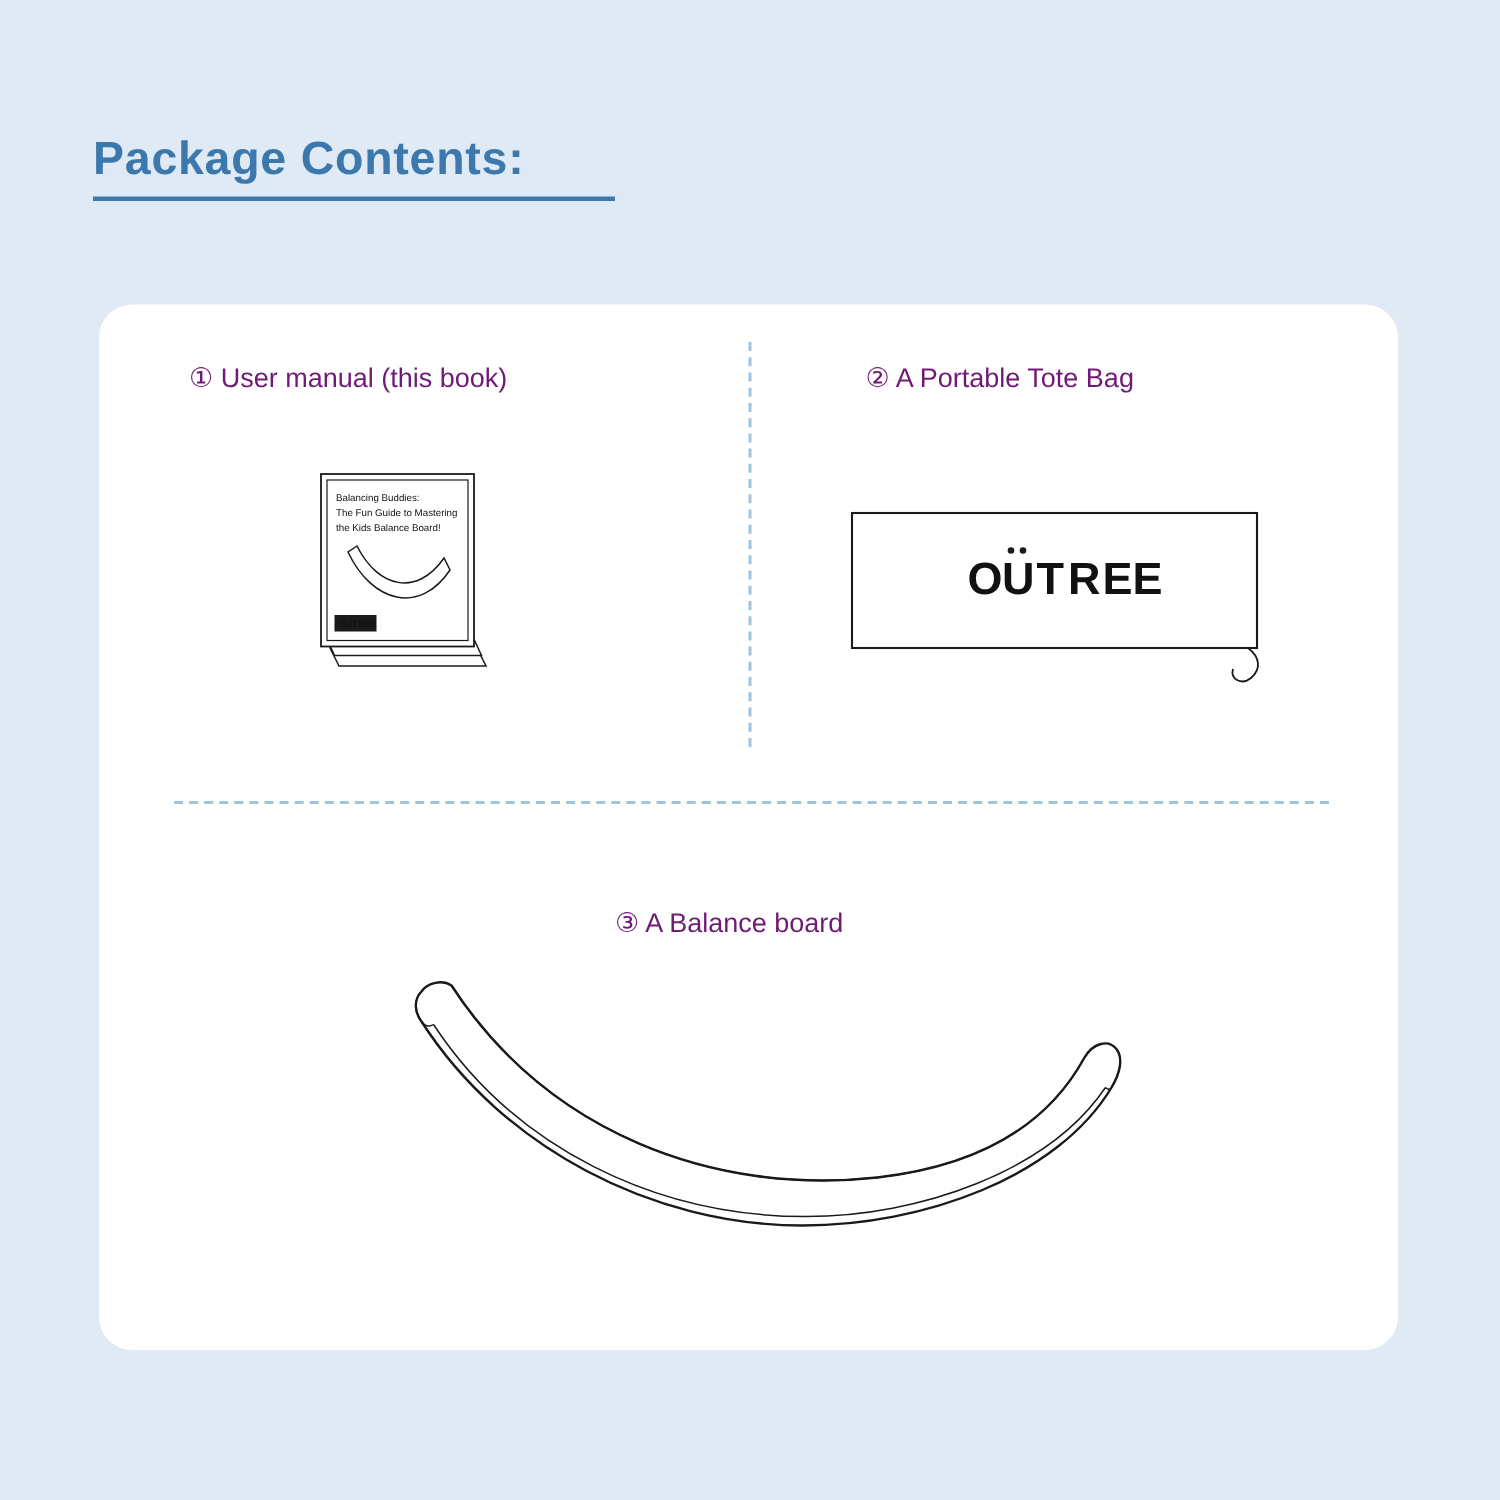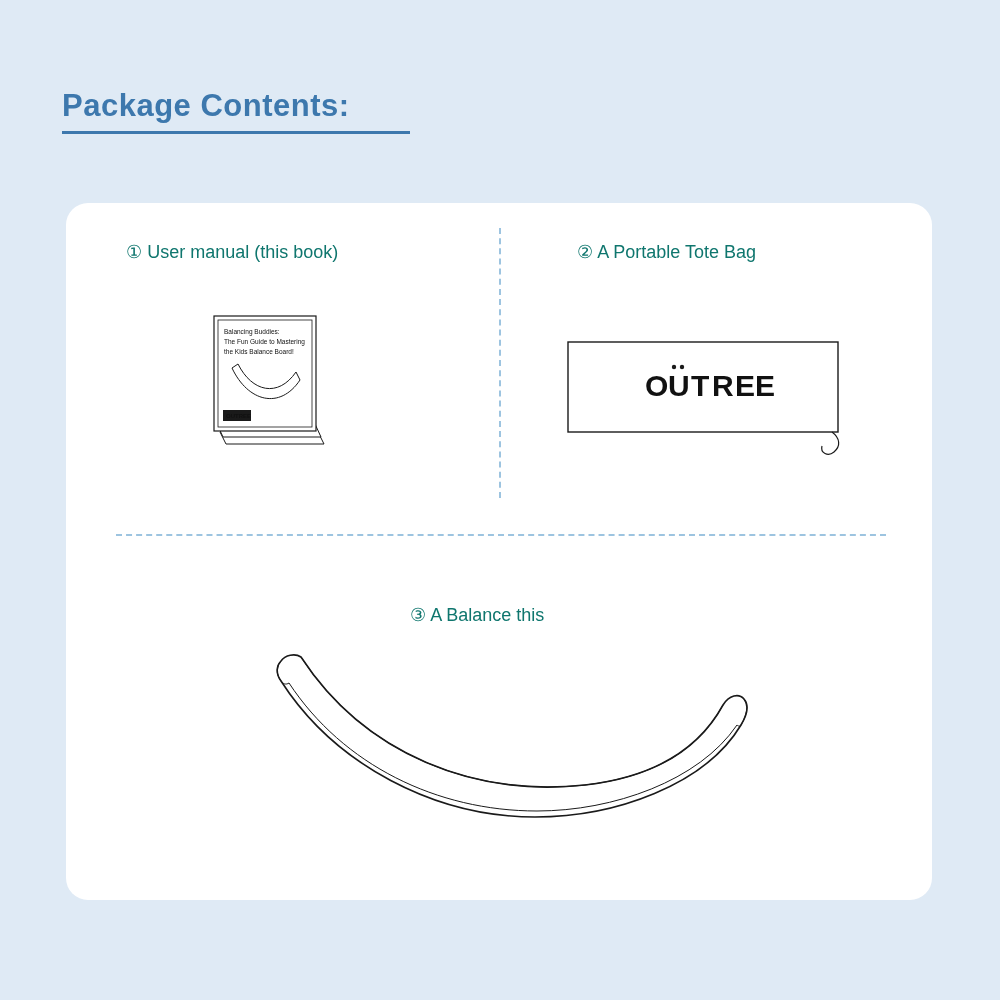--- a/index.html
+++ b/index.html
@@ -41,21 +41,21 @@
     left: 66px;
     top: 203px;
     width: 866px;
     height: 697px;
     background: #ffffff;
     border-radius: 22px;
   }
   .col-label {
     position: absolute;
     font-size: 18px;
-    color: #0f766e;
+    color: #701a75;
     white-space: nowrap;
   }
   .label-1 { left: 126px; top: 241px; }
   .label-2 { left: 537px; top: 241px; margin-left: 40px; }
   .label-3 { left: 410px; top: 604px; }
 
   
   .v-sep {
     position: absolute;
     left: 499px;
@@ -105,21 +105,21 @@
   <div class="title">Package Contents:</div>
   <div class="title-underline"></div>
 
   <div class="card"></div>
 
   <div class="v-sep"></div>
   <div class="h-sep"></div>
 
   <div class="col-label label-1">① User manual (this book)</div>
   <div class="col-label label-2">② A Portable Tote Bag</div>
-  <div class="col-label label-3">③ A Balance this</div>
+  <div class="col-label label-3">③ A Balance board</div>
 
   <div class="art manual-art">
     <svg width="150" height="160" viewBox="0 0 150 160" xmlns="http://www.w3.org/2000/svg">
 
       <path d="M20 126 L26 138 L124 138 L118 126 Z" fill="#ffffff" stroke="#1a1a1a" stroke-width="1"></path>
       <path d="M17 118 L23 131 L121 131 L115 118 Z" fill="#ffffff" stroke="#1a1a1a" stroke-width="1"></path>
 
       <rect x="14" y="10" width="102" height="115" fill="#ffffff" stroke="#1a1a1a" stroke-width="1.2"></rect>
       <rect x="18" y="14" width="94" height="107" fill="none" stroke="#1a1a1a" stroke-width="0.8"></rect>
       <text class="manual-title" x="24" y="28">Balancing Buddies:</text>

